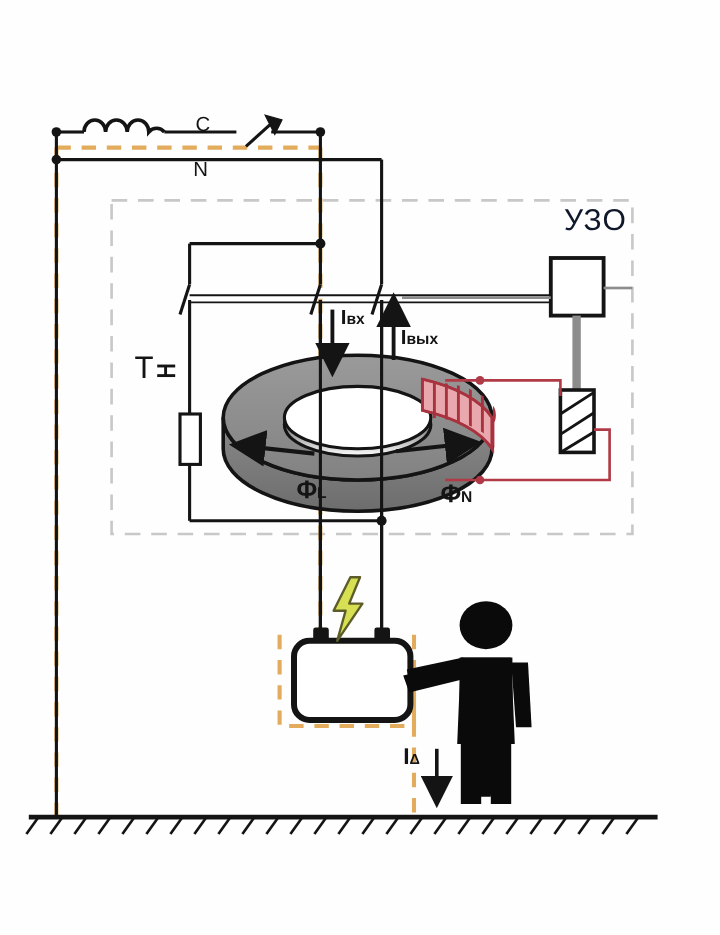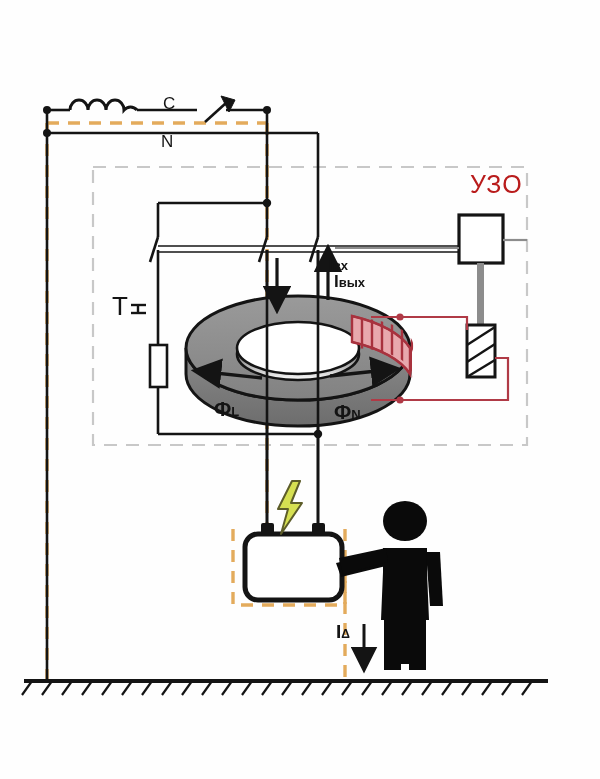--- a/index.html
+++ b/index.html
@@ -19,24 +19,24 @@
     position:absolute;
     font-family:"Liberation Sans", sans-serif;
     color:#141414;
     white-space:nowrap;
     line-height:1;
     user-select:none;
   }
   .lbl-c{font-size:17px;font-weight:400;}
   .lbl-n{font-size:17px;font-weight:400;}
   .lbl-t{font-size:26px;font-weight:400;}
-  .lbl-uzo{font-size:25px;font-weight:400;color:#b91c1c;letter-spacing:1px;}
+  .lbl-uzo{font-size:25px;font-weight:400;color:#0f172a;letter-spacing:1px;}
   .lbl-cur{font-size:17px;font-weight:700;}
   .lbl-cur .sub{font-size:13px;font-weight:700;}
-  .lbl-phi{font-size:21px;font-weight:700;}
+  .lbl-phi{font-size:21px;font-weight:700;margin-left:33px;}
   .lbl-phi .sub{font-size:13px;font-weight:700;}
   .lbl-id{font-size:19px;font-weight:400;}
   .lbl-id .sub{font-size:12px;}
 </style>
 </head>
 <body>
 
 <div id="stage">
 
   <svg id="svgroot" viewBox="0 0 600 779" xmlns="http://www.w3.org/2000/svg">
@@ -272,21 +272,21 @@
   </svg>
 
   <div class="lbl lbl-c" style="left:163px;top:95px;">C</div>
 
   <div class="lbl lbl-n" style="left:161px;top:133px;">N</div>
 
   <div class="lbl lbl-t" style="left:112px;top:293px;">T</div>
 
   <div class="lbl lbl-uzo" style="left:470px;top:172px;">УЗО</div>
 
-  <div class="lbl lbl-cur" style="left:284px;top:256px;margin-left:44px;">
+  <div class="lbl lbl-cur" style="left:284px;top:256px;">
     <span>I</span><span class="sub">вх</span>
   </div>
 
   <div class="lbl lbl-cur" style="left:334px;top:273px;text-align:center;">
     <span>I</span><span class="sub">вых</span>
   </div>
 
   <div class="lbl lbl-phi" style="left:214px;top:398px;">
     <span>Φ</span><span class="sub">L</span>
   </div>

